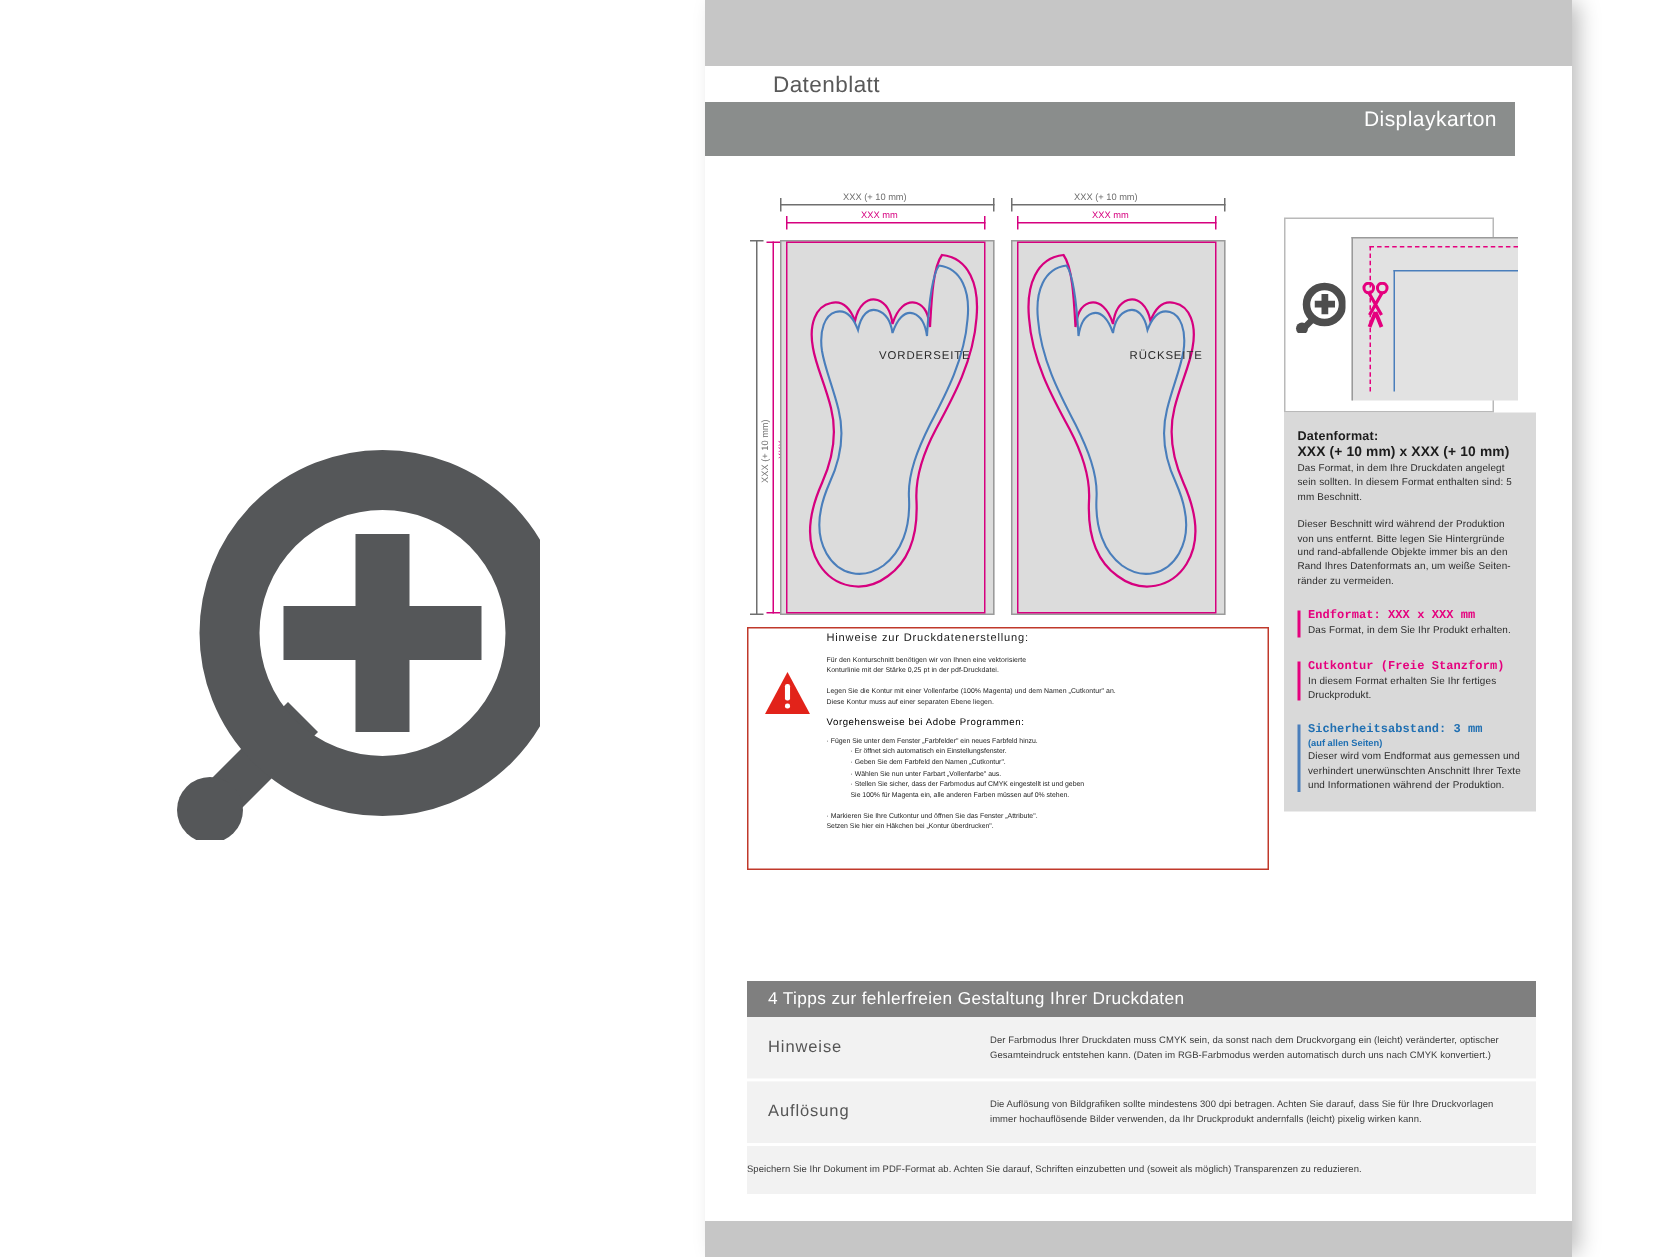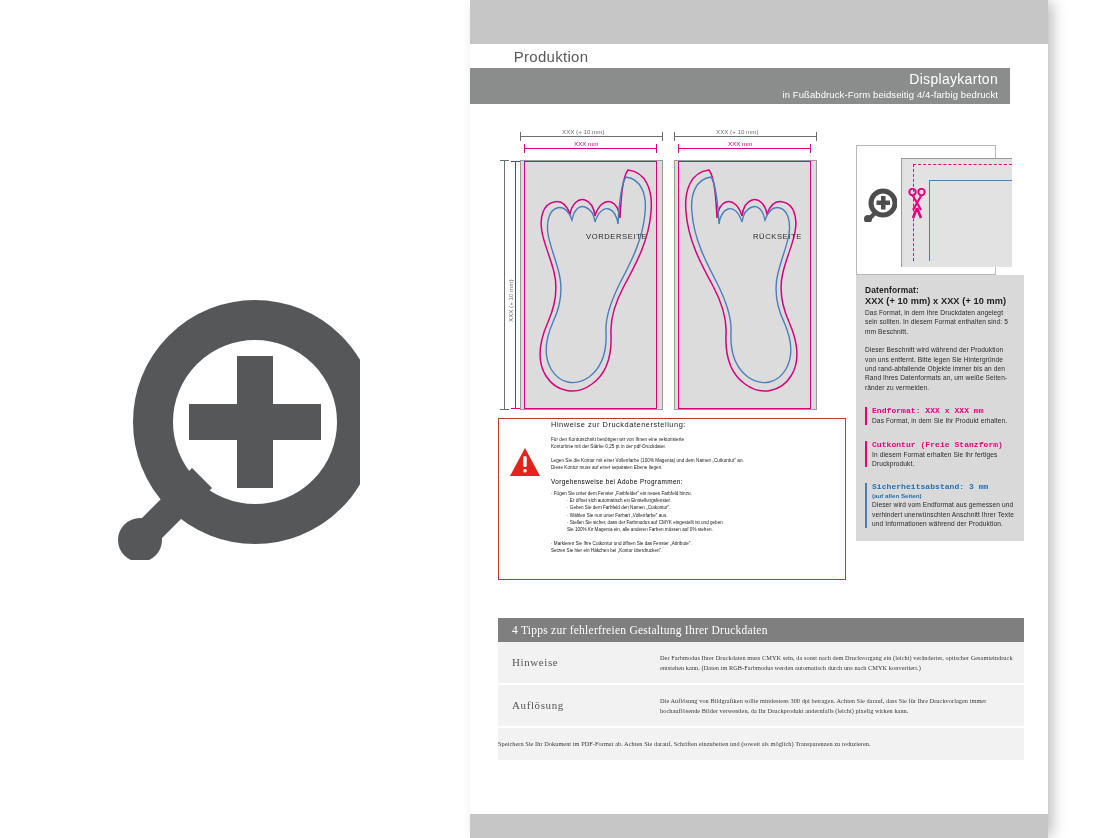--- a/index.html
+++ b/index.html
@@ -90,21 +90,21 @@
   .keyblock:before{content:"";position:absolute;left:0;top:1px;bottom:1px;width:2px;}
   .keyblock.k1:before{background:#e5007e;}
   .keyblock.k2:before{background:#e5007e;}
   .keyblock.k3:before{background:#4a7ebb;}
   .k-title{font-size:8px;font-weight:bold;margin:12px 0 1px 0;letter-spacing:.05px;font-family:Liberation Mono, monospace;}
   .k1 .k-title,.k2 .k-title{color:#e5007e;}
   .k3 .k-title{color:#1f6fb2;}
   .k-sub{font-size:6.2px;font-weight:bold;color:#1f6fb2;margin:0 0 1px 0;}
 
   
-  .tips{position:absolute;left:28px;top:618px;width:526px;font-family:Liberation Serif, serif;}
+  .tips{position:absolute;left:28px;top:654px;width:526px;}
   .tips-head{
     background:#7f7f7f;color:#ffffff;font-size:11.5px;letter-spacing:.25px;
     padding:6px 0 6px 14px;
   }
   .trow{display:flex;background:#f2f2f2;border-bottom:2px solid #ffffff;}
   .trow .tl{width:162px;flex:none;font-size:11px;color:#555555;letter-spacing:.6px;padding:14px 0 14px 14px;box-sizing:border-box;}
   .trow .tr{flex:1;font-size:6.3px;line-height:9.6px;color:#3a3a3a;padding:11px 10px 11px 0;box-sizing:border-box;letter-spacing:.05px;}
 
   
   .bigmag{position:absolute;left:100px;top:292px;width:260px;height:268px;}
@@ -120,26 +120,25 @@
     <path d="M137 64 h36 v48 h48 v36 h-48 v48 h-36 v-48 h-48 v-36 h48 Z" fill="#555759"></path>
   </svg>
 </div>
 
 <div id="page">
 
   <div class="band-top"></div>
   <div class="band-bottom"></div>
 
   <div class="tab">
-    <span>Produktion</span>
+    <span>Datenblatt</span>
   </div>
 
   <div class="titlebar">
     <div class="t1">Displaykarton</div>
-    <div class="t2">in Fußabdruck-Form beidseitig 4/4-farbig bedruckt</div>
   </div>
 
   <div class="diagram">
 
     <div class="dimline" style="left:22px;top:14px;width:143px;height:1px;"></div>
     <div class="dimline" style="left:22px;top:10px;width:1px;height:9px;"></div>
     <div class="dimline" style="left:164px;top:10px;width:1px;height:9px;"></div>
     <div class="dimlabel dim-gray" style="left:62px;top:6px;background:#ffffff;padding:0 2px;">XXX (+ 10 mm)</div>
 
     <div class="dimline mag" style="left:26px;top:26px;width:133px;height:1px;"></div>

